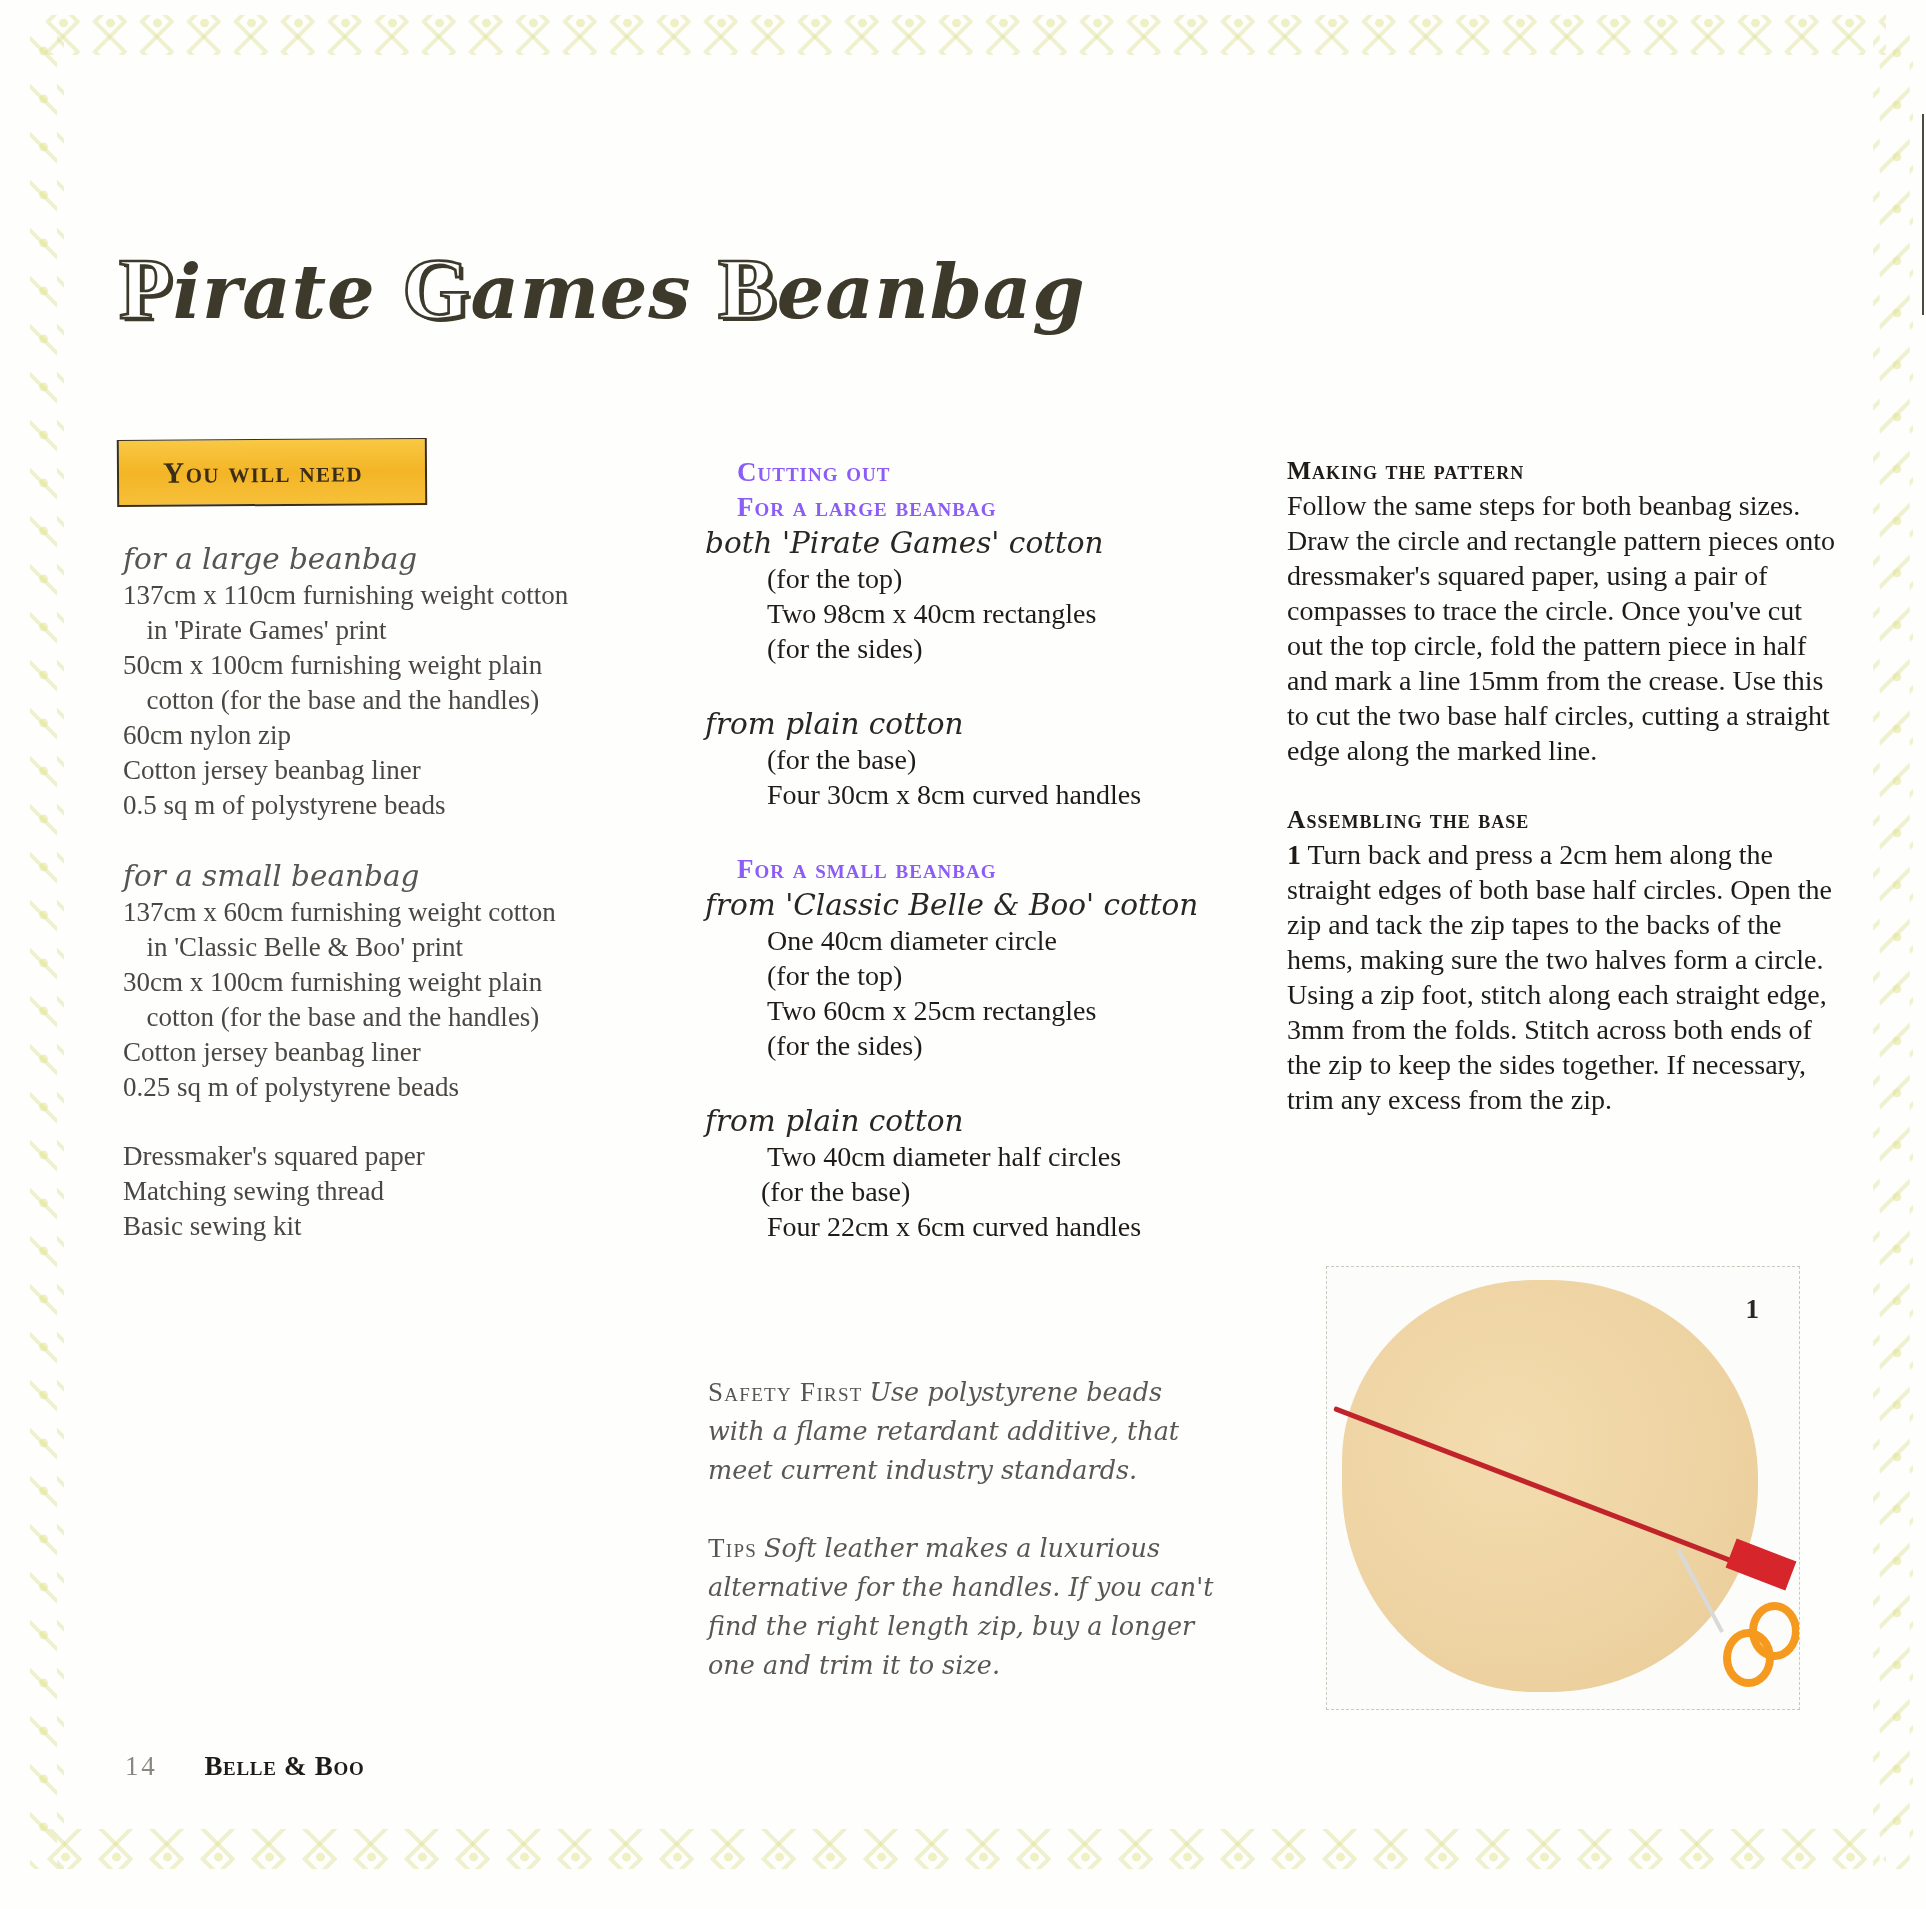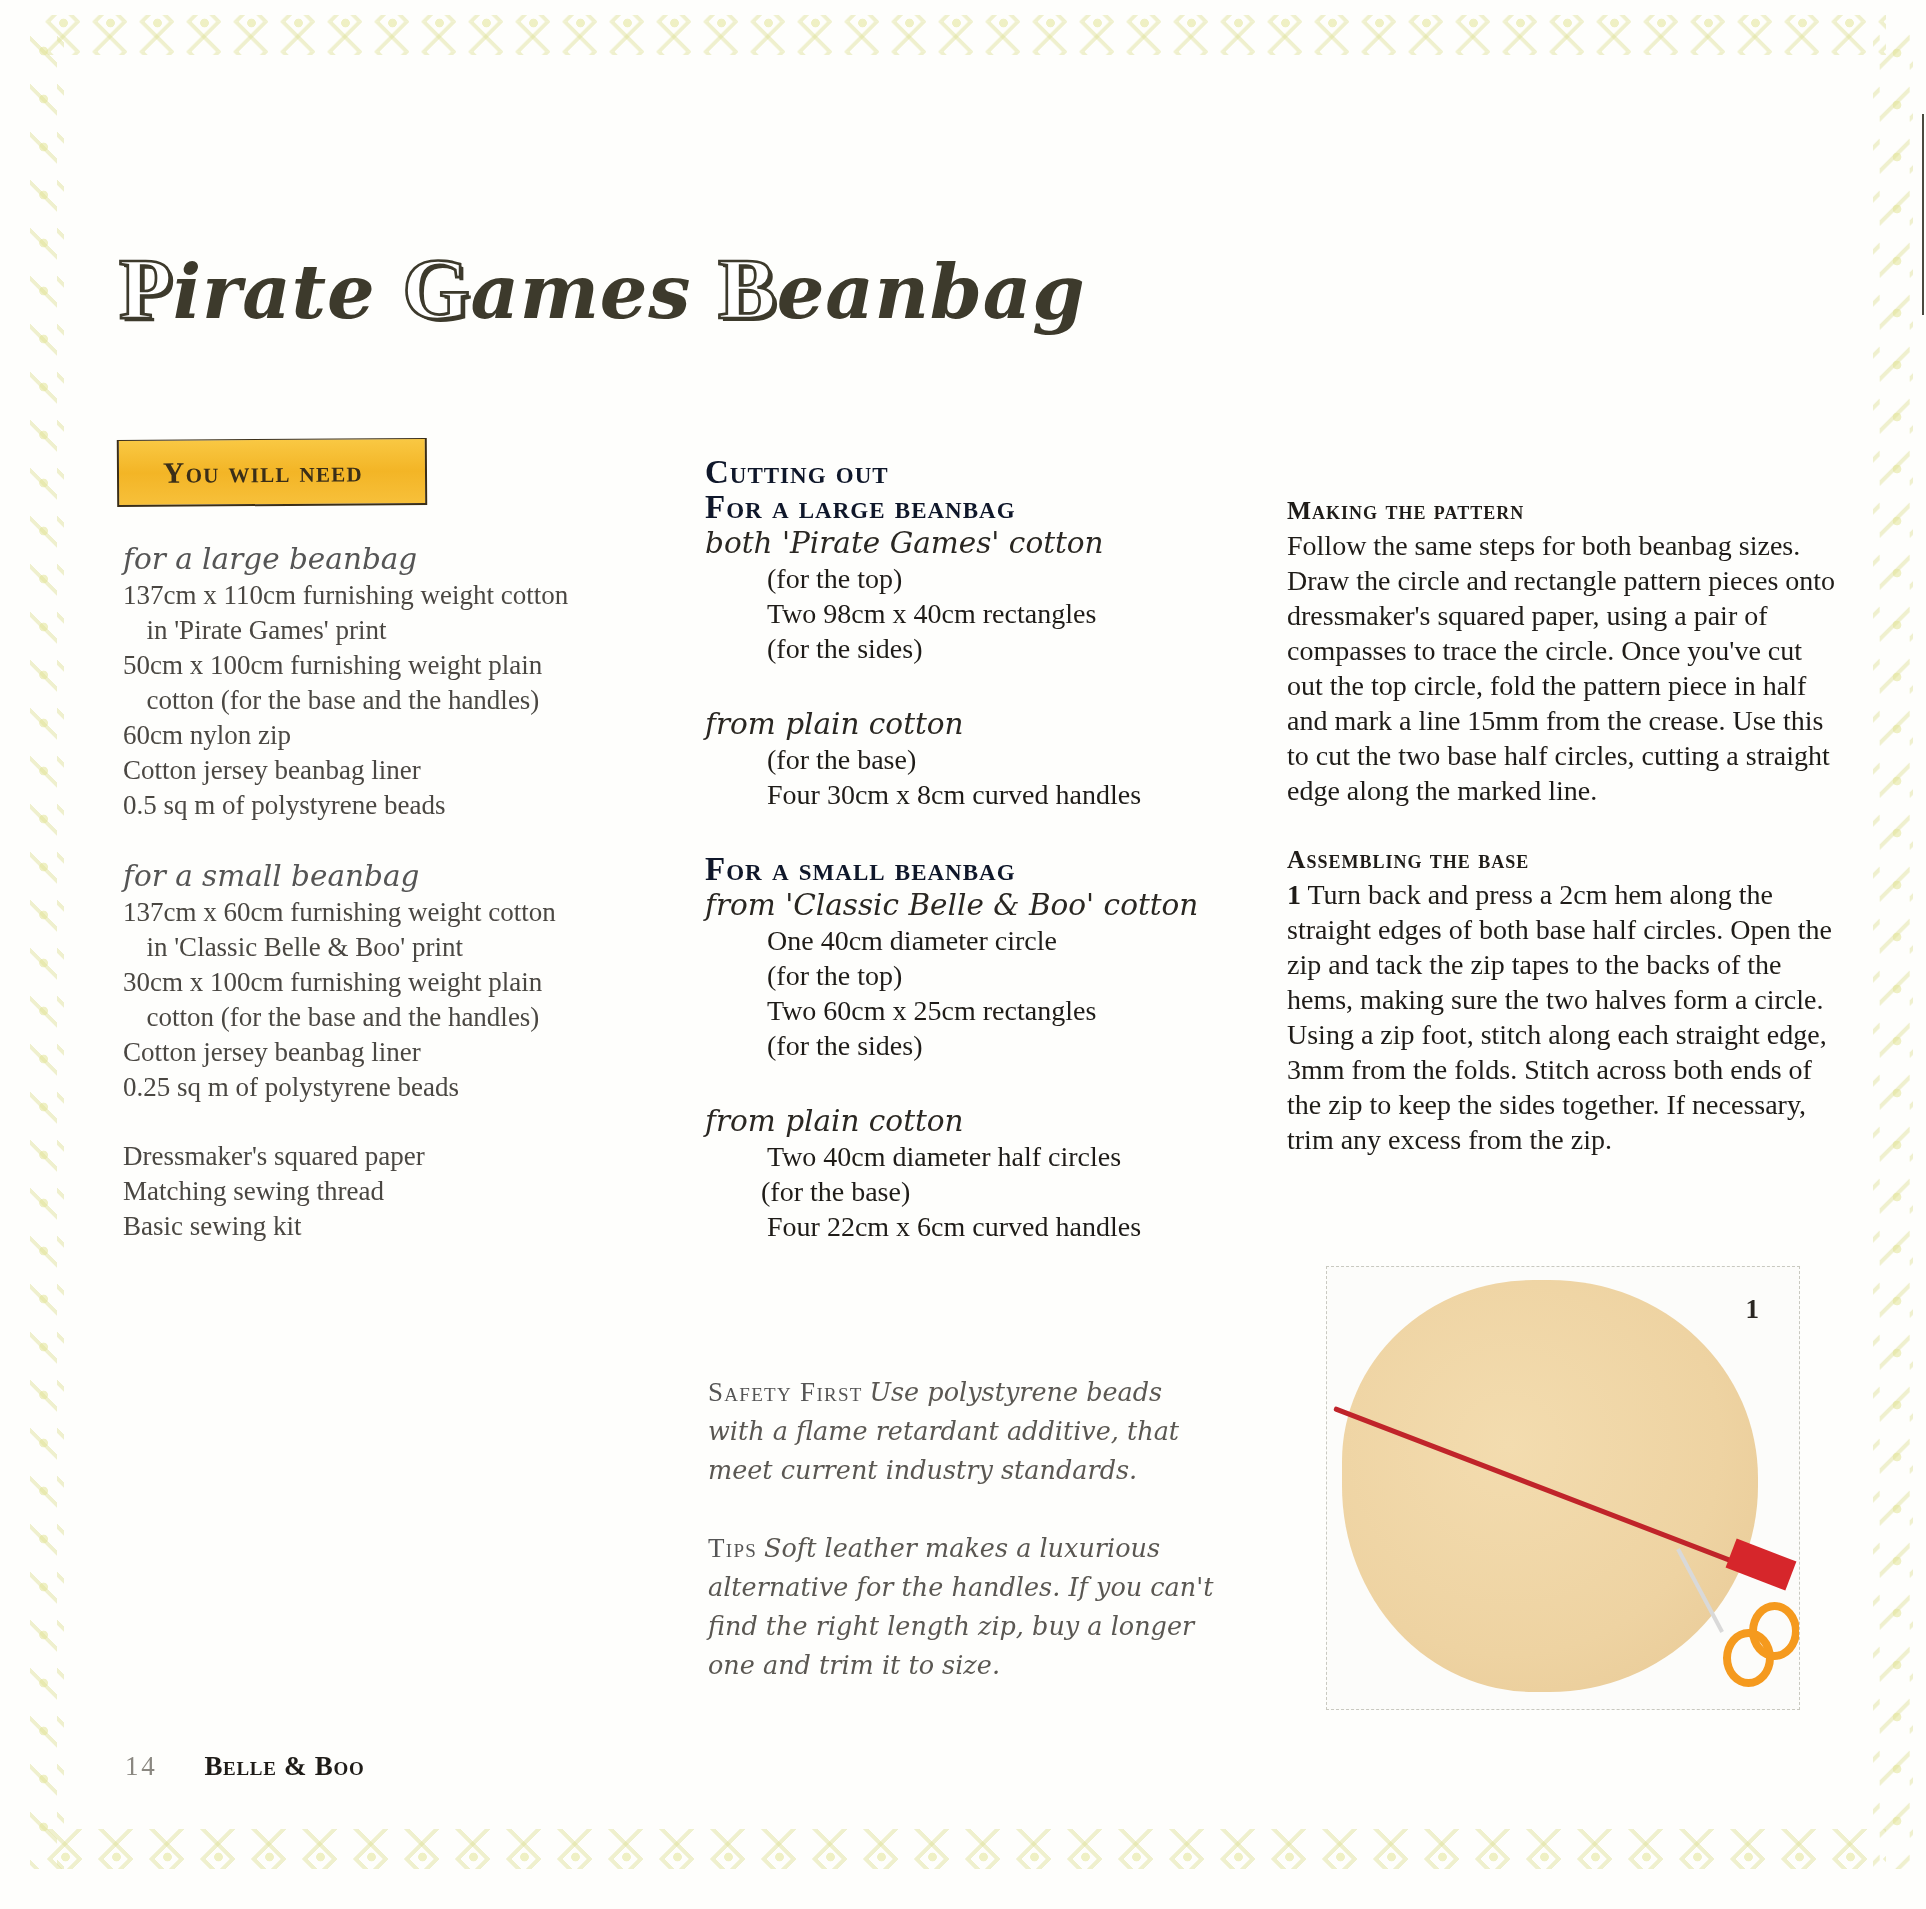--- a/index.html
+++ b/index.html
@@ -75,33 +75,33 @@
   }
 
   
   .col1 { position:absolute; left: 123px; top: 540px; width: 456px; color: #4a4742; }
   .col1 .sub { font-size: 29.5px; line-height: 38px; color:#555; margin-bottom: 0; }
   .col1 .item { font-size: 27px; line-height: 35px; padding-left: 23.5px; text-indent: -23.5px; color:#4a4742; }
   .col1 .group { margin-bottom: 34px; }
 
   
   .col2 { position:absolute; left: 705px; top: 455px; width: 536px; }
-  .col2 .head { font-size: 33px; line-height: 35px; color:#0f172a; }
+  .col2 .head { font-size: 27px; line-height: 35px; color:#8b5cf6;margin-left:32px; }
   .col2 .sub { font-size: 29.5px; line-height: 36px; }
   .col2 .item { font-size: 28px; line-height: 35px; padding-left: 62px; color:#1f1c18; }
   .col2 .block { margin-bottom: 40px; }
   .col2 .sectiongap { margin-top: 9.4px; }
 
   .notes { position:absolute; left: 708px; top: 1373px; width: 510px; color:#5a5752; }
   .note { font-size: 27px; line-height: 39px; margin-bottom: 39px; }
   .note .label { font-family:"Liberation Serif",serif; font-variant: small-caps; letter-spacing: 1.3px; font-size: 27px; color:#555; }
   .note .body { font-family:"DejaVu Serif",serif; font-style: italic; font-size: 25.5px; }
 
   
-  .col3 { position:absolute; left: 1287px; top: 453px; width: 556px; color:#1f1c18;margin-top:40px; }
+  .col3 { position:absolute; left: 1287px; top: 453px; width: 556px; color:#1f1c18; }
   .col3 .head { font-size: 25.5px; line-height: 35px; }
   .col3 p { margin:0; font-size: 28px; line-height: 35px; }
   .col3 .section { margin-bottom: 34px; }
 
   
   .photo {
     position:absolute; left: 1326px; top: 1266px; width: 474px; height: 444px;
     border: 1.3px dashed #c9c9c0; background: #fcfcfa; overflow:hidden; box-sizing: border-box;
   }
   .photo .fabric {

